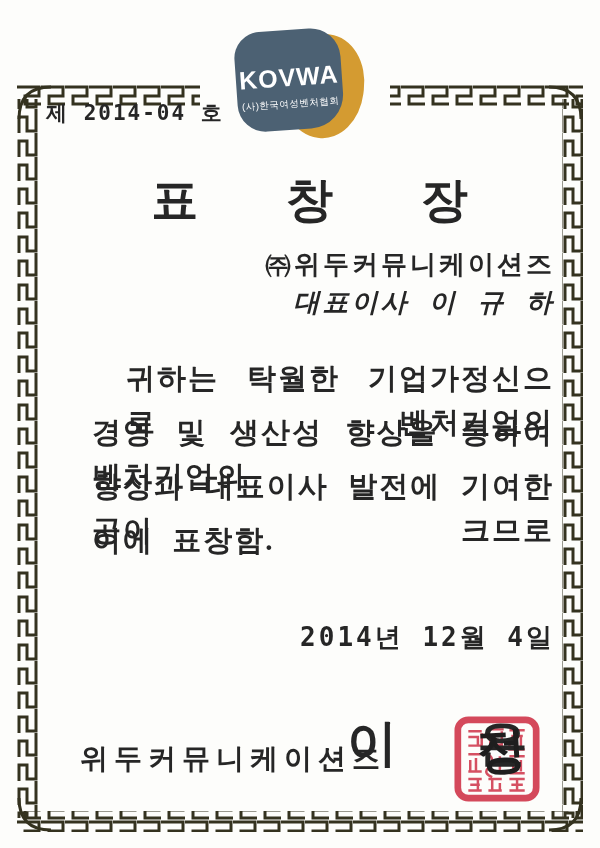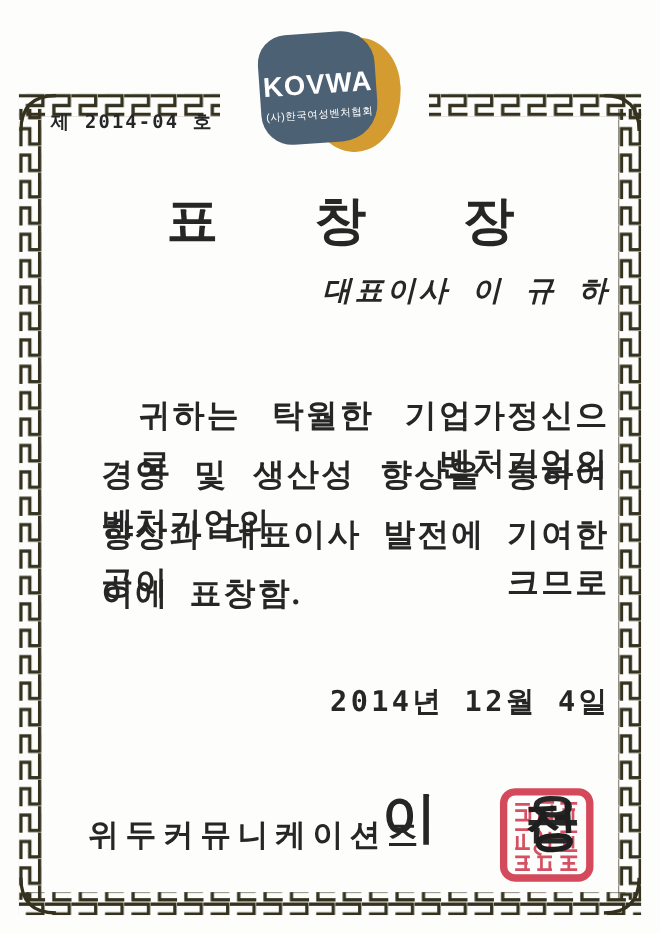--- a/index.html
+++ b/index.html
@@ -31,21 +31,21 @@
   }
   .logo-sub{
     font-family:"Liberation Sans", sans-serif;color:#ffffff;
     font-size:9.5px;margin-top:6px;letter-spacing:0.5px;white-space:nowrap;
   }
 
   
   .docnum{
     position:absolute;left:46px;top:99px;z-index:2;
     font-family:"DejaVu Sans Mono", monospace;
-    font-size:17px;letter-spacing:2px;font-weight:bold;
+    font-size:21px;letter-spacing:2px;font-weight:bold;
   }
   .title{
     position:absolute;left:64px;right:45px;top:153px;margin:16px;z-index:2;
     text-align:center;font-size:47px;font-weight:bold;
     letter-spacing:30px;word-spacing:16px;text-indent:30px;
   }
   .recipient{
     position:absolute;right:45px;top:246px;z-index:2;
     text-align:right;font-size:26px;line-height:38px;
     letter-spacing:3px;font-weight:600;white-space:nowrap;
@@ -112,20 +112,21 @@
       <div class="logo-acronym">KOVWA</div>
       <div class="logo-sub">(사)한국여성벤처협회</div>
     </div>
   </div>
 
   <div class="docnum">제 2014-04 호</div>
 
   <h1 class="title">표 창 장</h1>
 
   <div class="recipient">
+    <div>㈜위두커뮤니케이션즈</div>
     <div class="rep">대표이사  이 규 하</div>
   </div>
 
   <div class="body-text">
     <div class="body-line just indent">귀하는 탁월한 기업가정신으로 벤처기업의</div>
     <div class="body-line just">경영 및 생산성 향상을 통하여 벤처기업의</div>
     <div class="body-line just">향상과 대표이사 발전에 기여한 공이 크므로</div>
     <div class="body-line">이에 표창함.</div>
   </div>
 

